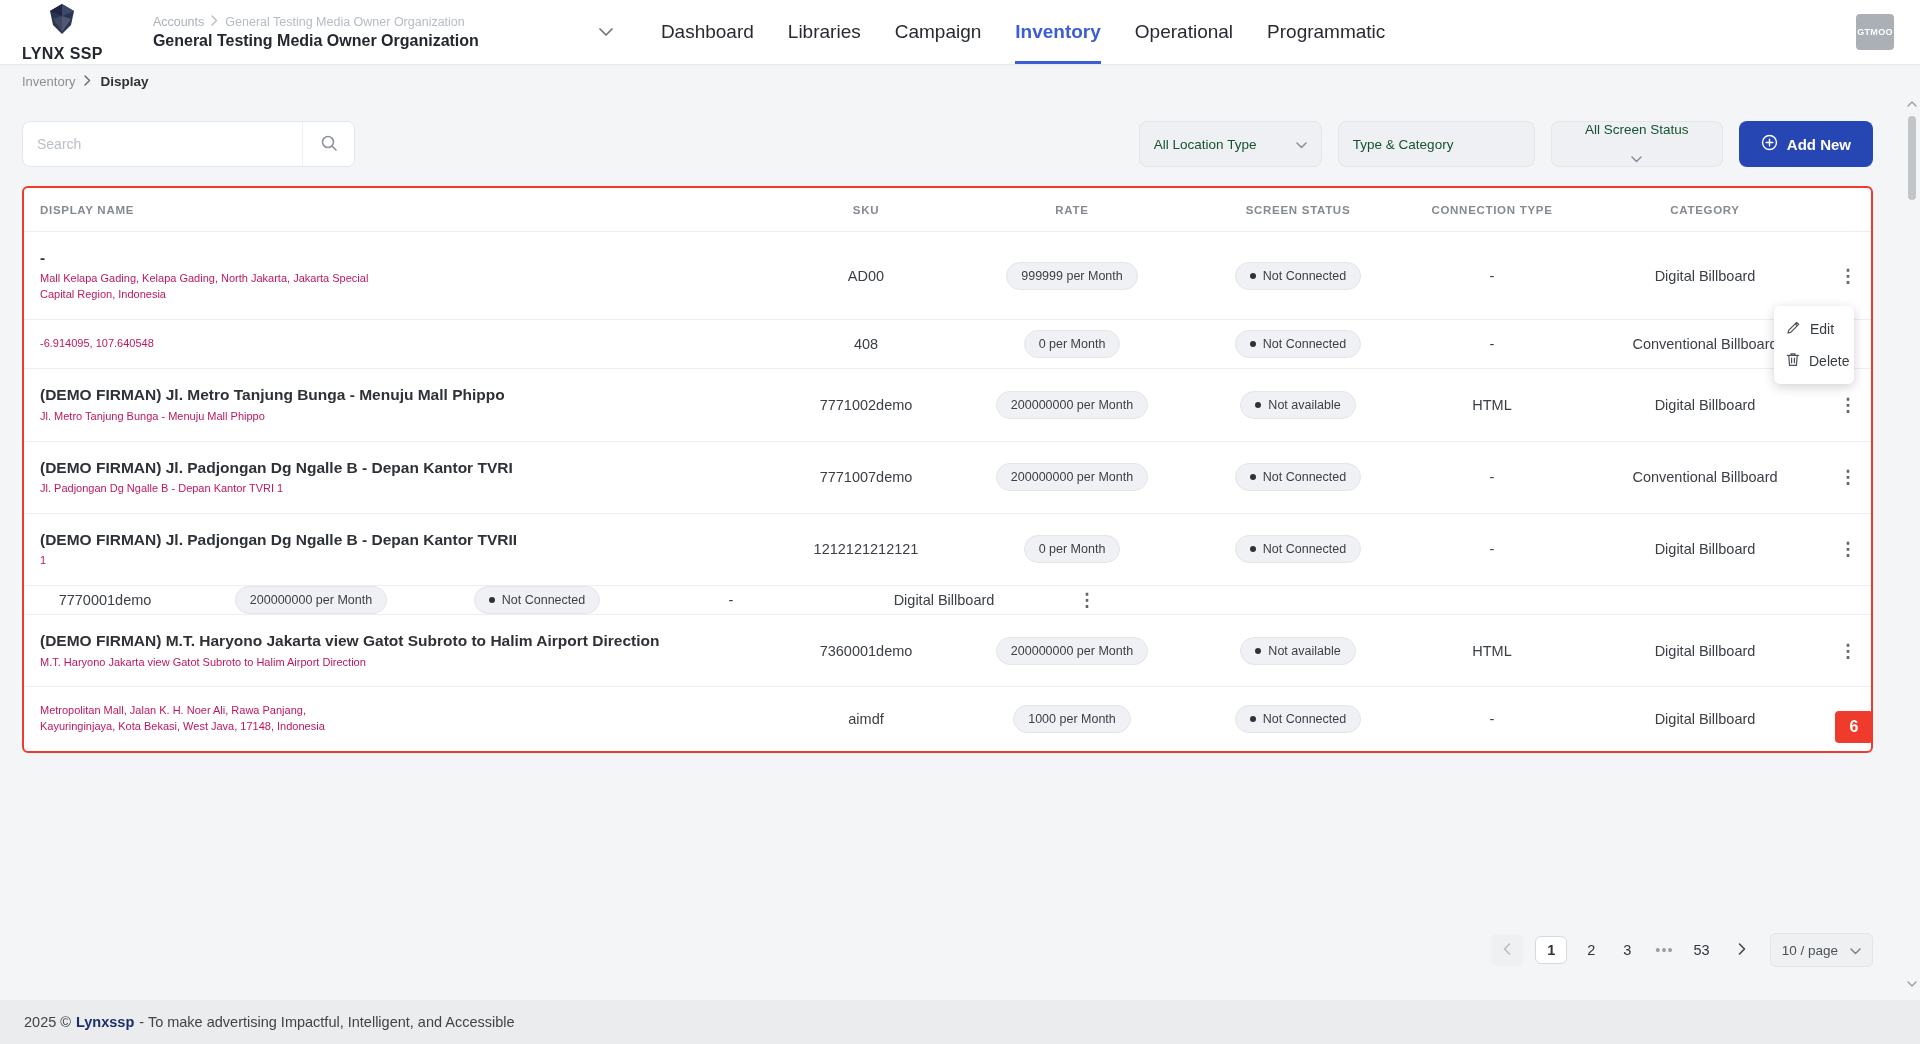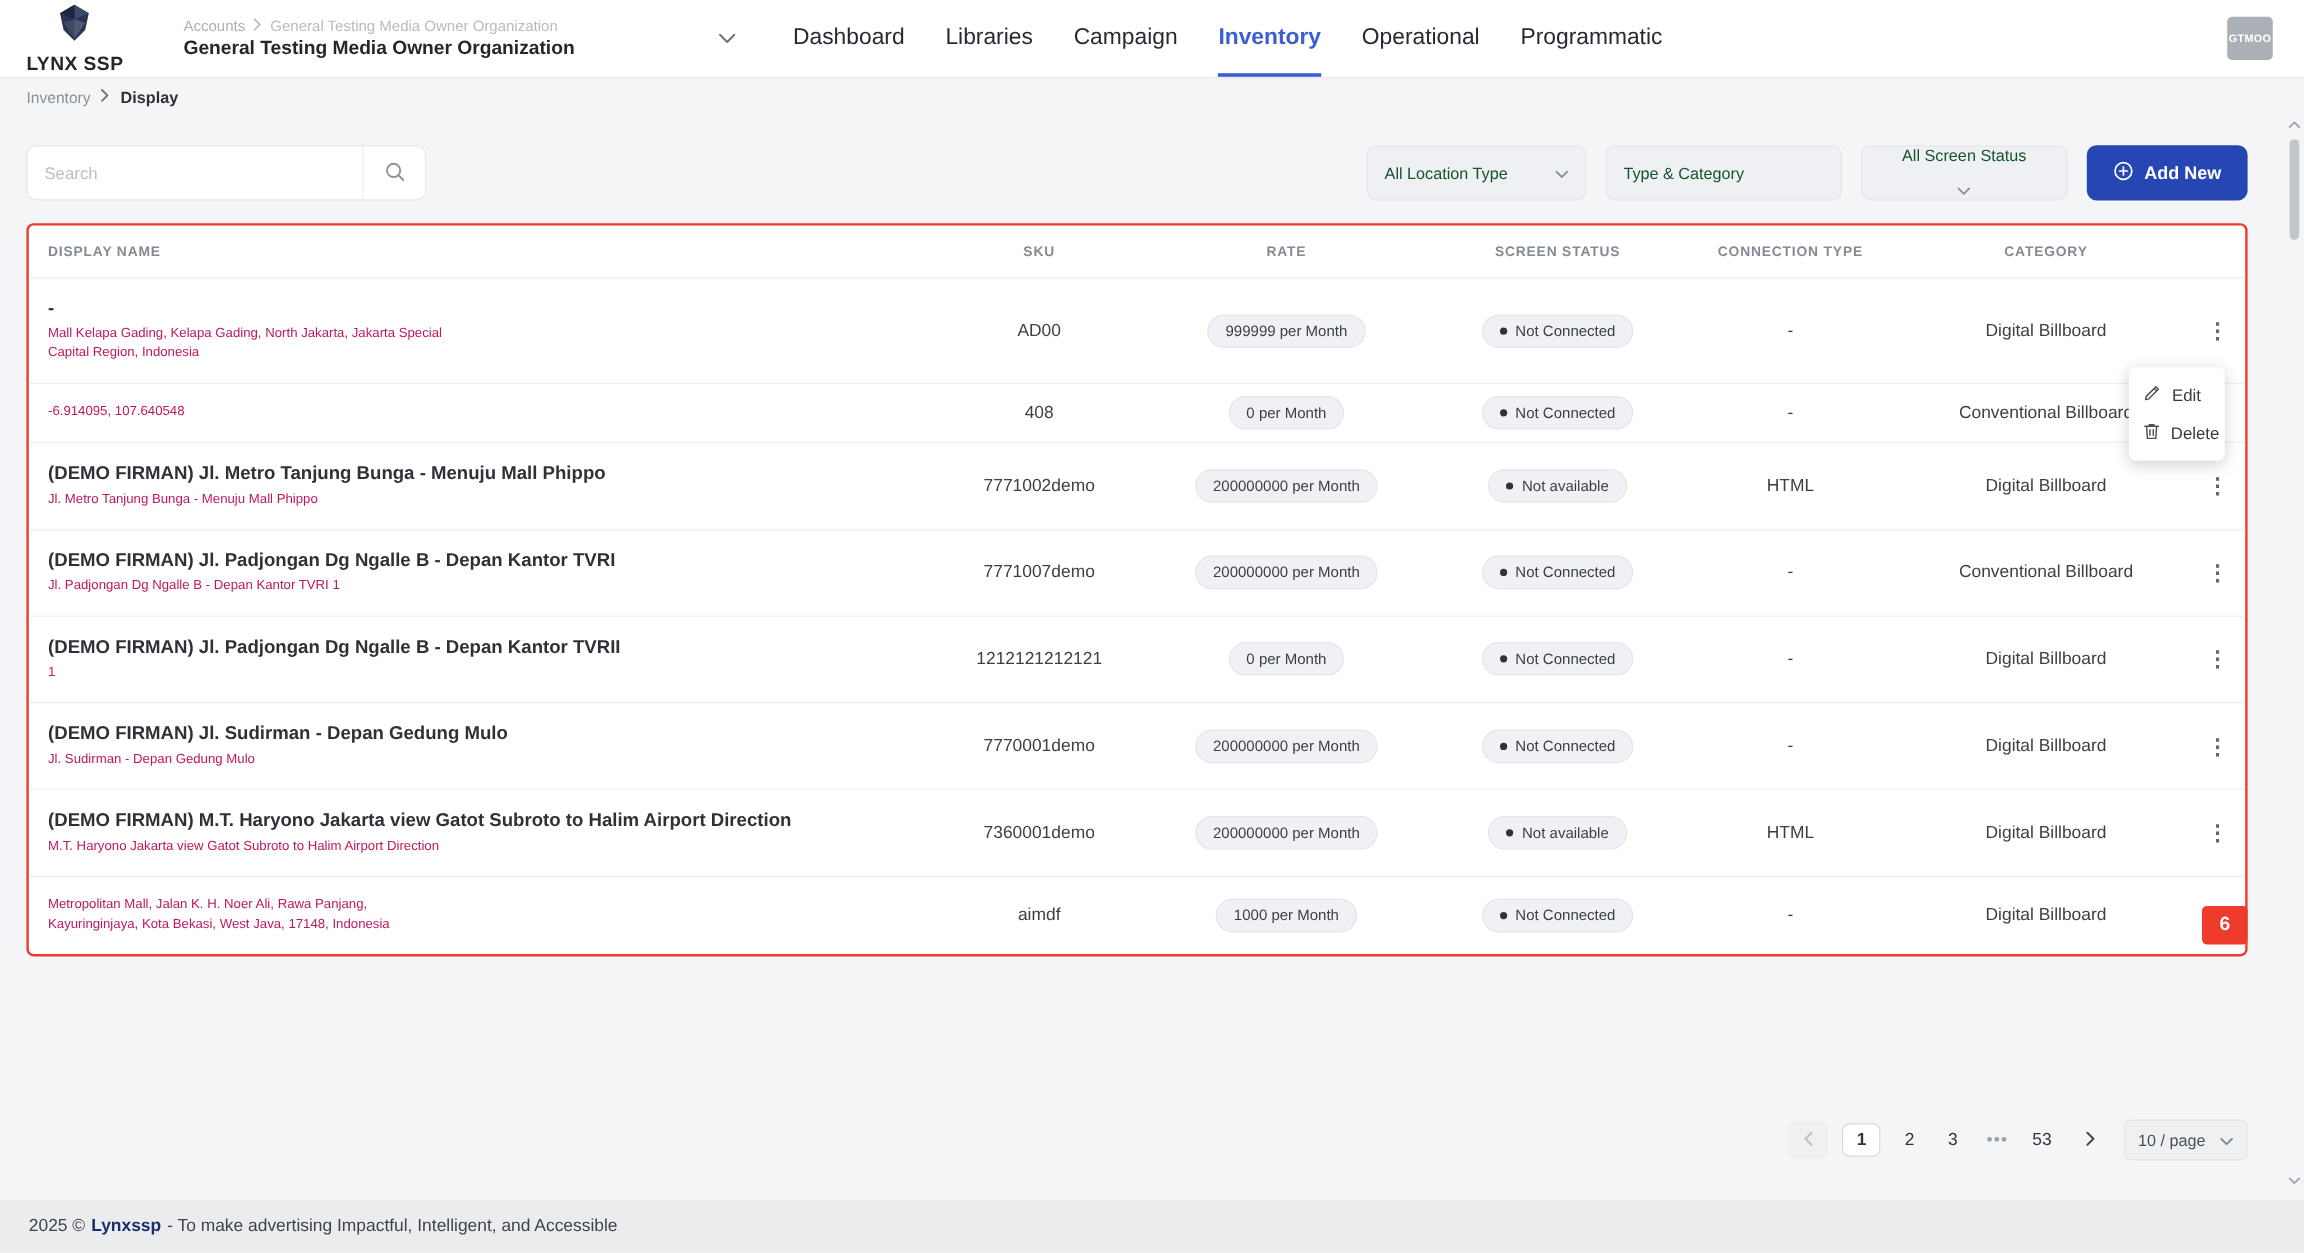--- a/index.html
+++ b/index.html
@@ -346,24 +346,20 @@
         </span>
       </div>
       <div class="c conn">-</div>
       <div class="c cat">Digital Billboard</div>
       <div class="c act">
         <span class="kebab">⋮</span>
       </div>
     </div>
 
     <div class="trow">
-      <div class="c name">
-        <div class="nm">(DEMO FIRMAN) Jl. Sudirman - Depan Gedung Mulo</div>
-        <div class="sub">Jl. Sudirman - Depan Gedung Mulo</div>
-      </div>
       <div class="c sku">7770001demo</div>
       <div class="c rate">
         <span class="pill">200000000 per Month</span>
       </div>
       <div class="c status">
         <span class="pill">
           <span class="dot"></span>
           <span>Not Connected</span>
         </span>
       </div>

